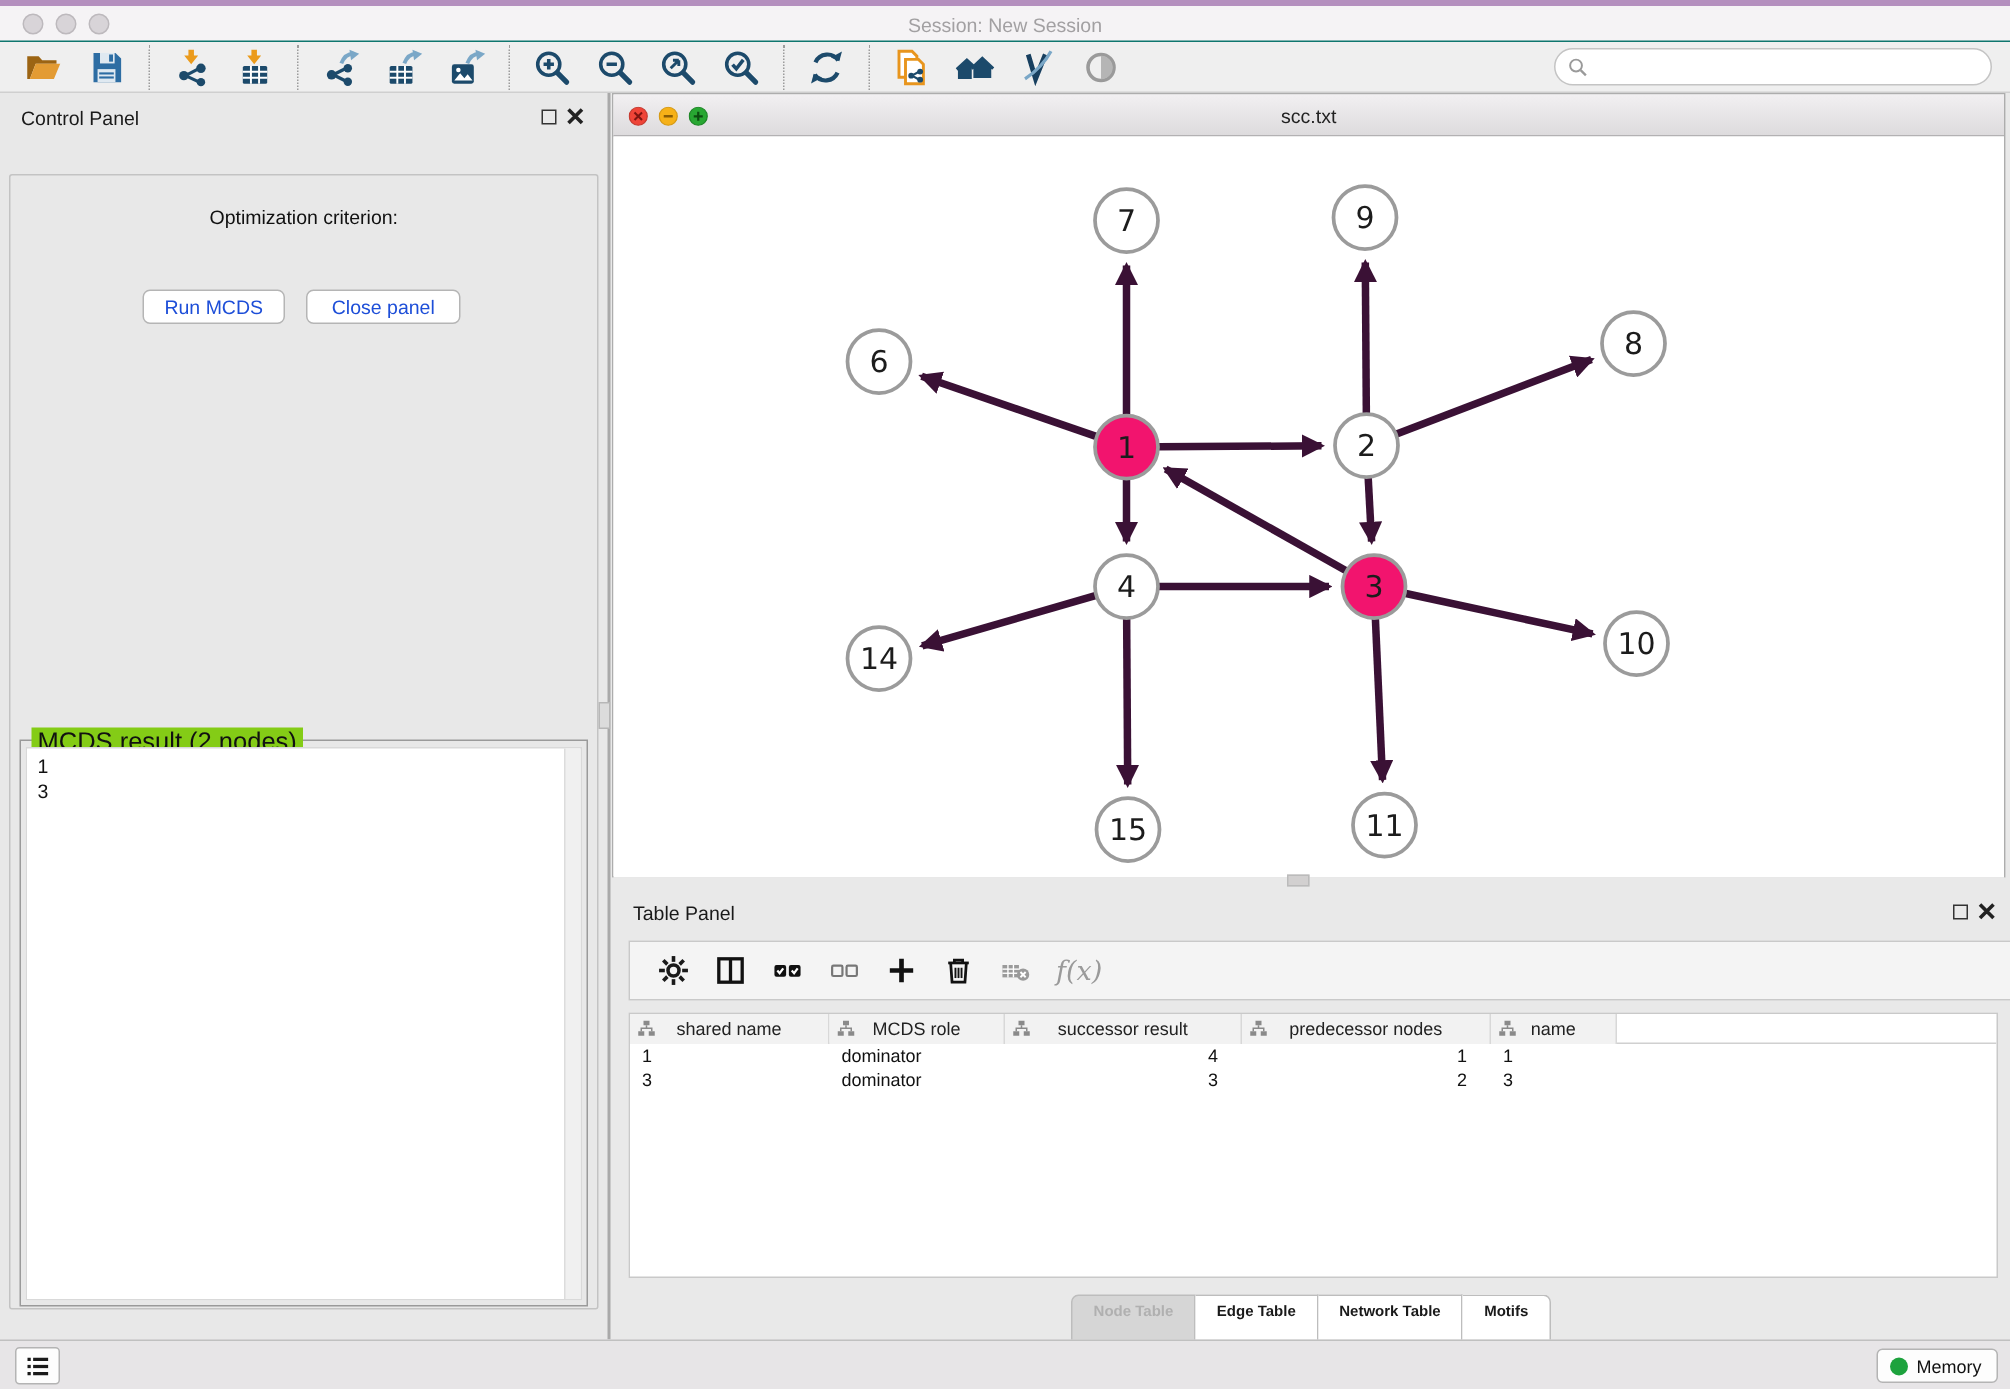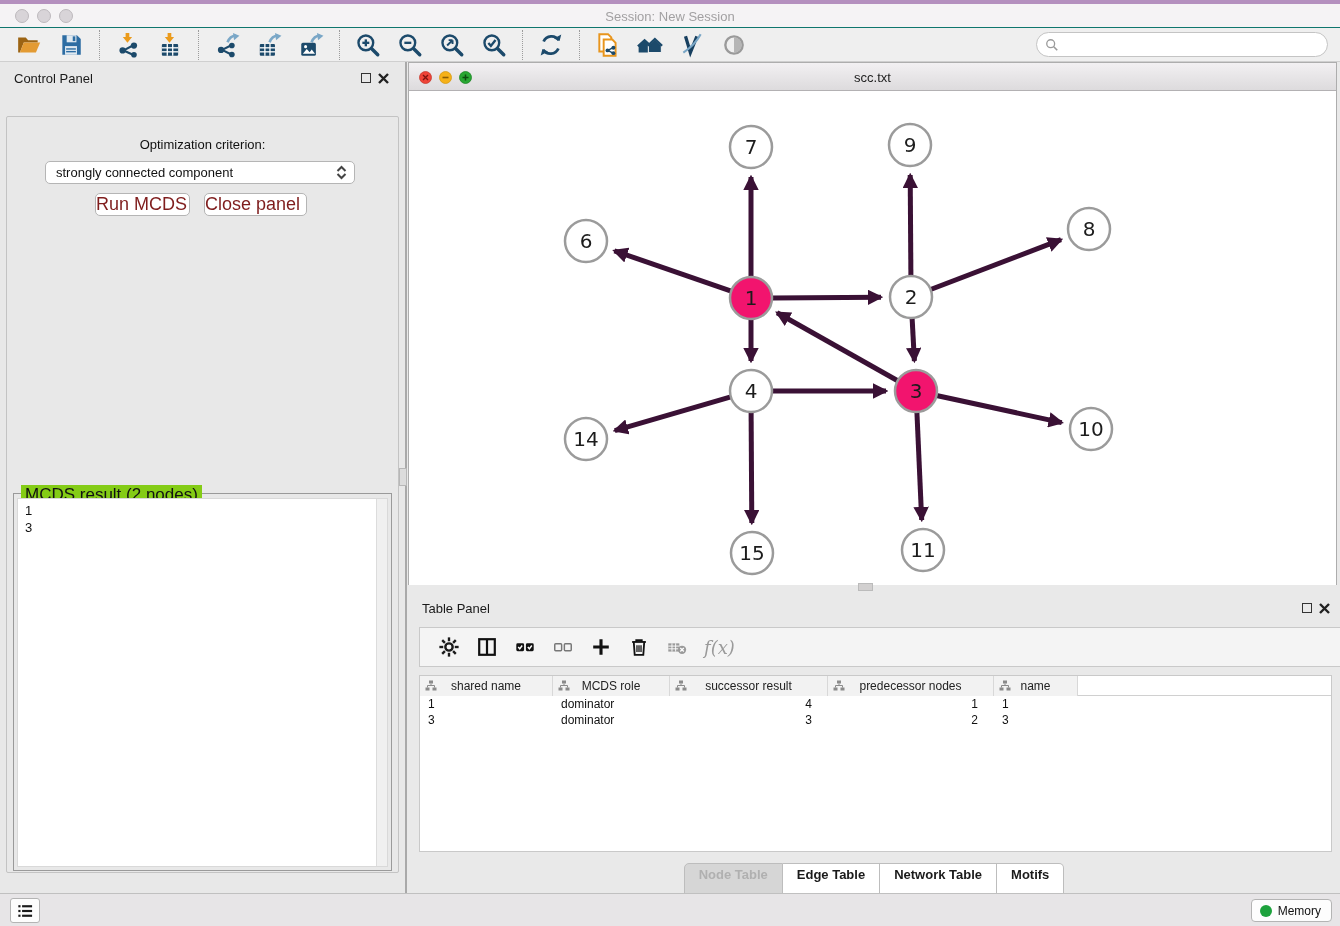--- a/index.html
+++ b/index.html
@@ -31,21 +31,21 @@
   .close-btn svg { width:13px; height:13px; }
   .cp-tabs { position:absolute; left:0; top:33px; width:100%; display:flex; justify-content:center; z-index:2; }
   .cp-tab { height:22px; line-height:20px; padding:0 17px; font-size:13px; background:#fff; border:1px solid #b2b2b2; border-left:none; color:#111; }
   .cp-tab:first-child { border-left:1px solid #b2b2b2; border-radius:4px 0 0 0; }
   .cp-tab:last-child { border-radius:0 4px 0 0; }
   .cp-tab.active { background:#e0e0e0; color:#b2b2b2; border-radius:4px 4px 0 0; }
   .cp-body { position:absolute; left:6px; top:54px; width:393px; height:757px; background:#e8e8e8; border:1px solid #c3c3c3; border-radius:2px; }
   .opt-label { position:absolute; left:0; top:20px; width:100%; text-align:center; font-size:13px; color:#111; }
   .opt-select { position:absolute; left:38px; top:44px; width:310px; height:23px; background:#fff; border:1px solid #b5b5b5; border-radius:5px; font-size:13px; color:#111; line-height:21px; padding-left:10px; }
   .opt-select .stepper { position:absolute; right:4px; top:2px; width:17px; height:17px; }
-  .cp-btn { position:absolute; top:76px; height:23px; background:#fff; border:1px solid #b5b5b5; border-radius:5px; font-size:18px; color:#7f1d1d; text-align:left; line-height:21px; }
+  .cp-btn { position:absolute; top:76px; height:23px; background:#fff; border:1px solid #b5b5b5; border-radius:5px; font-size:13px; color:#1d4ed8; text-align:center; line-height:21px; }
   .groupbox { position:absolute; left:6px; top:376px; width:379px; height:378px; border:1px solid #9a9a9a; background:#e8e8e8; }
   .groupbox-legend { position:absolute; left:7px; top:-9px; background:#84cc16; padding:0 4px; font-size:17px; color:#111; }
   .result-area { position:absolute; left:3px; top:4px; right:3px; bottom:3px; background:#fff; border:1px solid #d9d9d9; }
   .result-scrollbar { position:absolute; right:0; top:0; width:11px; height:100%; background:#f0f0f0; border-left:1px solid #dcdcdc; }
   .result-lines { padding:3px 7px; font-size:13px; color:#111; line-height:17px; }
 
   
   .v-divider { position:absolute; left:405px; top:62px; width:2px; height:831px; background:#a9a9a9; }
   .v-grip { position:absolute; left:399px; top:468px; width:8px; height:18px; background:#dcdcdc; border:1px solid #b7b7b7; }
   .h-grip { position:absolute; left:858px; top:583px; width:15px; height:8px; background:#d2d0d0; border:1px solid #bbb; }
@@ -65,21 +65,21 @@
   .fx-label { font-size:18px; color:#9a9a9a; font-family:"DejaVu Serif", serif; font-style:italic; margin-left:8px; }
   .tbl { position:absolute; left:11px; top:83px; width:913px; height:177px; background:#fff; border:1px solid #c9c9c9; overflow:hidden; }
   .tbl-header { display:flex; height:20px; border-bottom:1px solid #d0d0d0; }
   .th { position:relative; height:20px; background:#f2f2f2; border-right:1px solid #d8d8d8; display:flex; align-items:center; justify-content:center; font-size:12px; color:#222; }
   .th svg { position:absolute; left:5px; top:4px; width:12px; height:12px; }
   .tr { display:flex; height:16px; }
   .td { font-size:12px; color:#111; line-height:16px; padding:0 8px; white-space:nowrap; overflow:hidden; }
   .col-0 { width:133px; } .col-1 { width:117px; } .col-2 { width:158px; } .col-3 { width:166px; } .col-4 { width:84px; }
   .td.align-right { text-align:right; padding-right:16px; }
   .tbl-tabs { position:absolute; left:0; top:271px; width:100%; display:flex; justify-content:center; }
-  .tbl-tab { height:35px; line-height:21px; padding:0 14px; font-size:13px; font-weight:600; background:#fff; border:1px solid #bdbdbd; border-left:none; color:#1a1a1a; }
+  .tbl-tab { height:35px; line-height:21px; padding:0 14px; font-size:10px; font-weight:600; background:#fff; border:1px solid #bdbdbd; border-left:none; color:#1a1a1a; }
   .tbl-tab:first-child { border-left:1px solid #bdbdbd; border-radius:5px 0 0 5px; }
   .tbl-tab:last-child { border-radius:0 5px 5px 0; }
   .tbl-tab.active { background:#d6d6d6; color:#b0b0b0; }
 
   
   .statusbar { position:absolute; left:0; top:893px; width:1340px; height:33px; background:#e7e5e7; border-top:1px solid #c0c0c0; }
   .status-list-btn { position:absolute; left:10px; top:4px; width:30px; height:25px; background:#fdfdfd; border:1px solid #b4b4b4; border-radius:3px; display:flex; align-items:center; justify-content:center; }
   .memory-btn { position:absolute; right:8px; top:5px; height:23px; padding:0 10px 0 8px; background:#fdfdfd; border:1px solid #b4b4b4; border-radius:4px; display:flex; align-items:center; gap:6px; font-size:12px; color:#111; }
   .memory-dot { width:12px; height:12px; border-radius:50%; background:#1da23d; }
 </style>
@@ -267,27 +267,20 @@
   <div class="control-panel">
     <div class="panel-titlebar">
       <span class="panel-title">Control Panel</span>
       <span class="float-btn" style="left:361px"></span>
       <span class="close-btn" style="left:377px"><svg viewBox="0 0 13 13">
             <path d="M2 2l9 9M11 2l-9 9" stroke="#222" stroke-width="2.4"></path>
           </svg></span>
     </div>
     <div class="cp-body">
       <div class="opt-label">Optimization criterion:</div>
-      <div class="opt-select">
-        <span>strongly connected component</span>
-        <span class="stepper"><svg viewBox="0 0 17 17">
-              <path d="M4.5 7l4-4 4 4" stroke="#444" stroke-width="2" fill="none"></path>
-              <path d="M4.5 10l4 4 4-4" stroke="#444" stroke-width="2" fill="none"></path>
-            </svg></span>
-      </div>
       <div class="cp-btn" style="left:88px; width:95px">Run MCDS</div>
       <div class="cp-btn" style="left:197px; width:103px">Close panel</div>
       <div class="groupbox">
         <span class="groupbox-legend">MCDS result (2 nodes)</span>
         <div class="result-area">
           <div class="result-lines">
               <div>1</div>
               <div>3</div>
             </div>
           <div class="result-scrollbar"></div>

